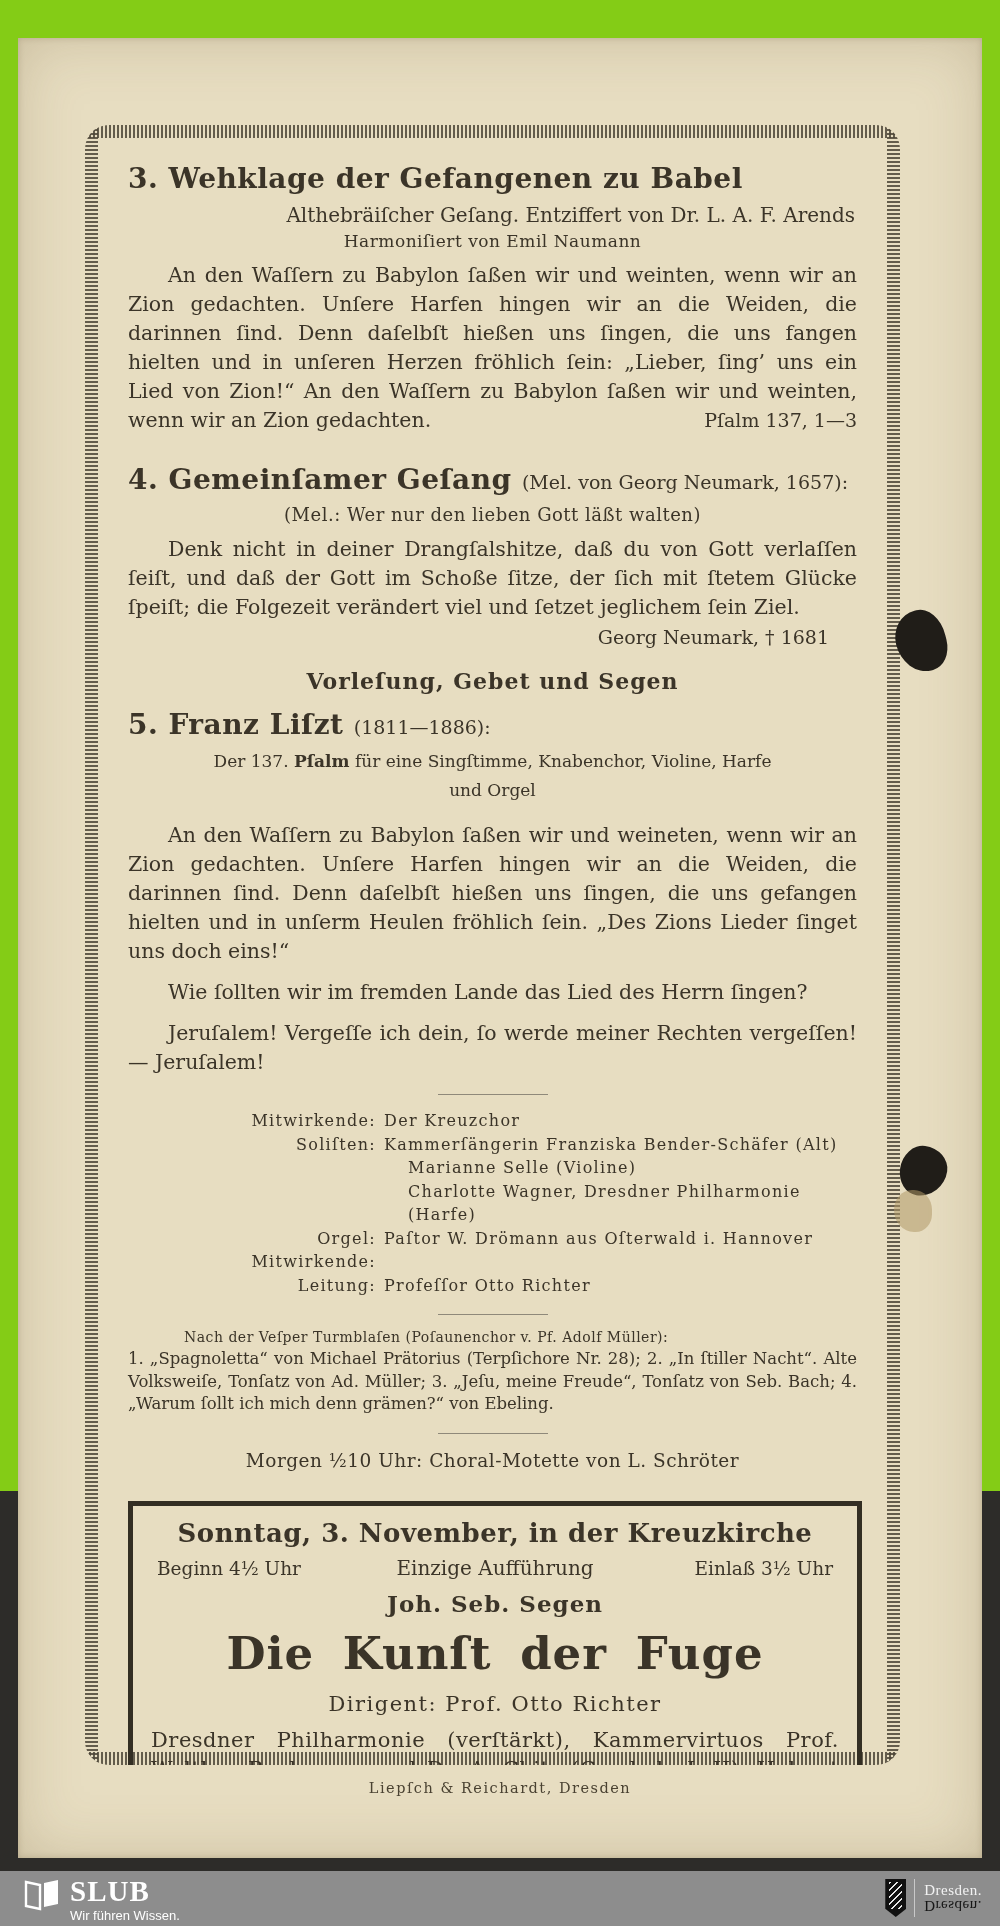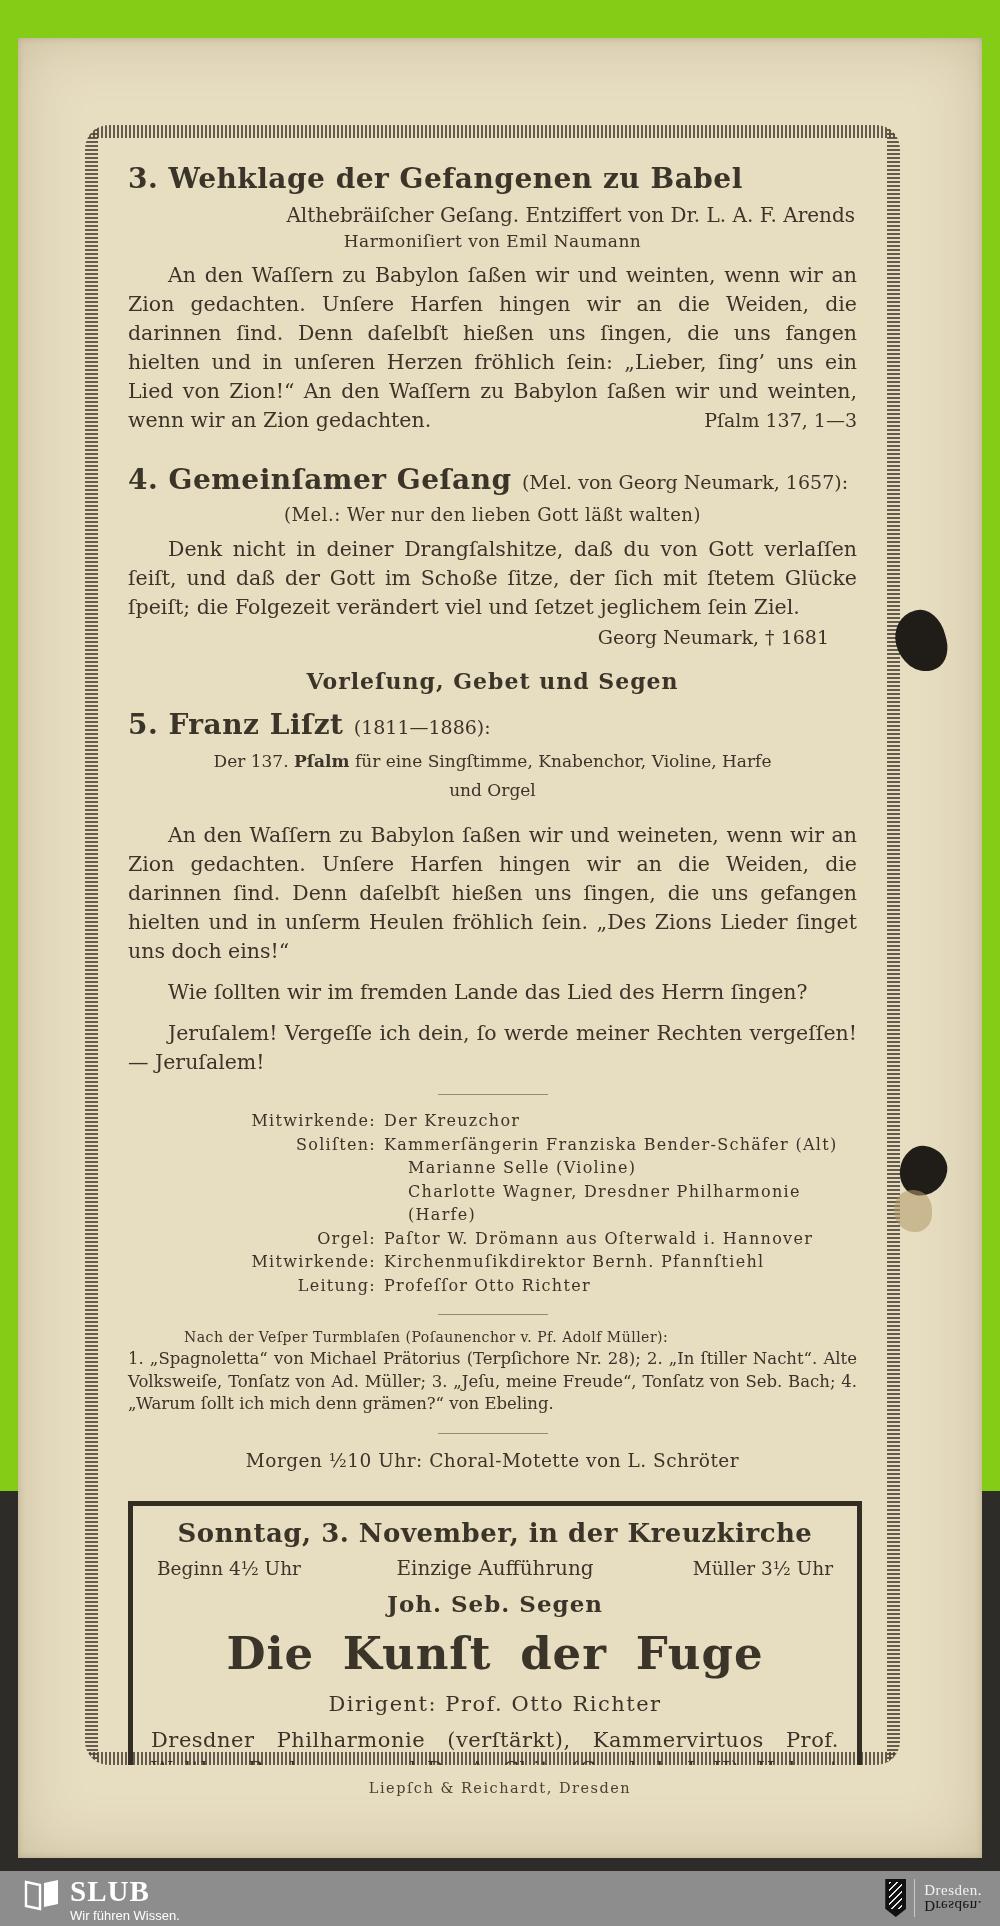--- a/index.html
+++ b/index.html
@@ -136,21 +136,20 @@
           <div class="perf-row">
               <span class="perf-label"></span>
               <span class="perf-value" style="padding-left:24px;">Charlotte Wagner, Dresdner Philharmonie (Harfe)</span>
             </div>
           <div class="perf-row">
               <span class="perf-label">Orgel:</span>
               <span class="perf-value">Paſtor W. Drömann aus Oſterwald i. Hannover</span>
             </div>
           <div class="perf-row">
               <span class="perf-label">Mitwirkende:</span>
-              <span class="perf-value">Kirchenmuſikdirektor Bernh. Pfannſtiehl</span>
             </div>
           <div class="perf-row">
               <span class="perf-label">Leitung:</span>
               <span class="perf-value">Profeſſor Otto Richter</span>
             </div>
         </div>
 
         <div class="divider"></div>
 
         <div class="turm-head">Nach der Veſper Turmblaſen (Poſaunenchor v. Pf. Adolf Müller):</div>
@@ -158,21 +157,21 @@
 
         <div class="divider"></div>
 
         <div class="announce">Morgen ½10 Uhr: Choral-Motette von L. Schröter</div>
 
         <div class="ad-box">
           <div class="ad-line1">Sonntag, 3. November, in der Kreuzkirche</div>
           <div class="ad-info">
             <span class="cell-l">Beginn 4½ Uhr</span>
             <span class="cell-c">Einzige Aufführung</span>
-            <span class="cell-r">Müller 3½ Uhr</span>
+            <span class="cell-r">Einlaß 3½ Uhr</span>
           </div>
           <div class="ad-composer">Joh. Seb. Segen</div>
           <div class="ad-title">Die Kunſt der Fuge</div>
           <div class="ad-conductor">Dirigent: Prof. Otto Richter</div>
           <div class="ad-body">Dresdner Philharmonie (verſtärkt), Kammervirtuos Prof. Walther Bachmann und Dr. A. Chitz (Cembalo I, II), Helmut Walcha aus Frankfurt a. M. (Orgel).  Knabenſtimmen des Kreuzchores</div>
 
         </div>
 
       </div>
     </div>

